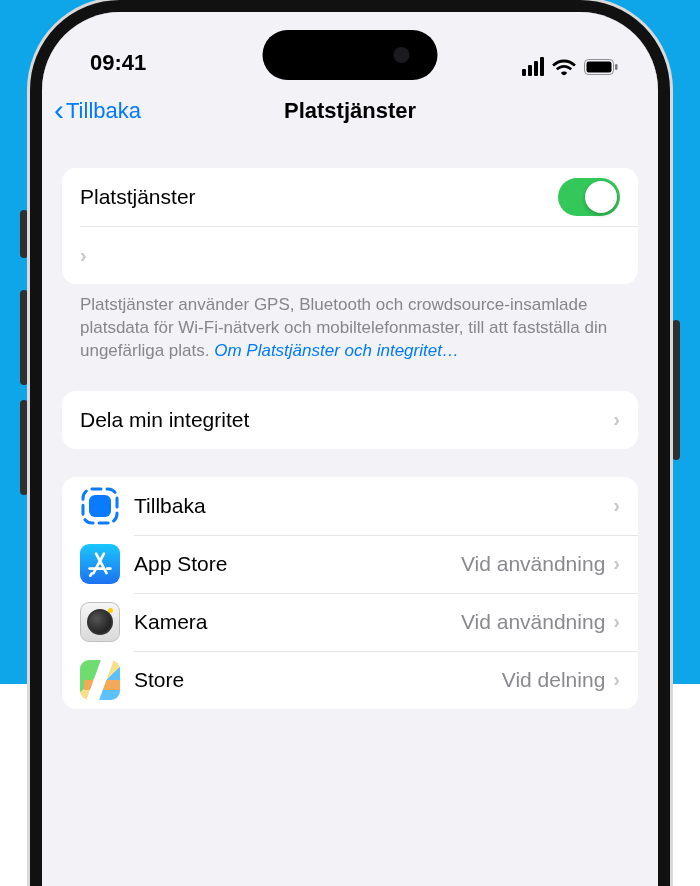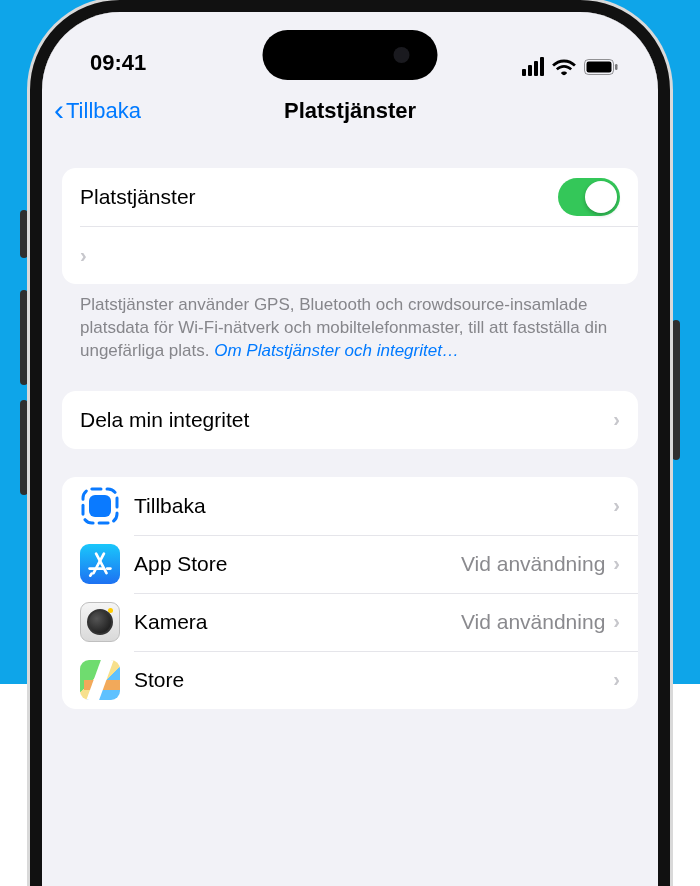--- a/index.html
+++ b/index.html
@@ -325,20 +325,21 @@
             <span class="chevron-right">›</span>
           </div>
 
           <div class="row row-app">
             <div class="app-icon icon-maps">
               <div class="m1"></div>
                 <div class="m3"></div>
                 <div class="m2"></div>
             </div>
             <div class="row-label">Store</div>
+            <div class="row-detail">Vid delning</div>
             <span class="chevron-right">›</span>
           </div>
 
         </div>
 
       </div>
     </div>
   </div>
 </div>
 

